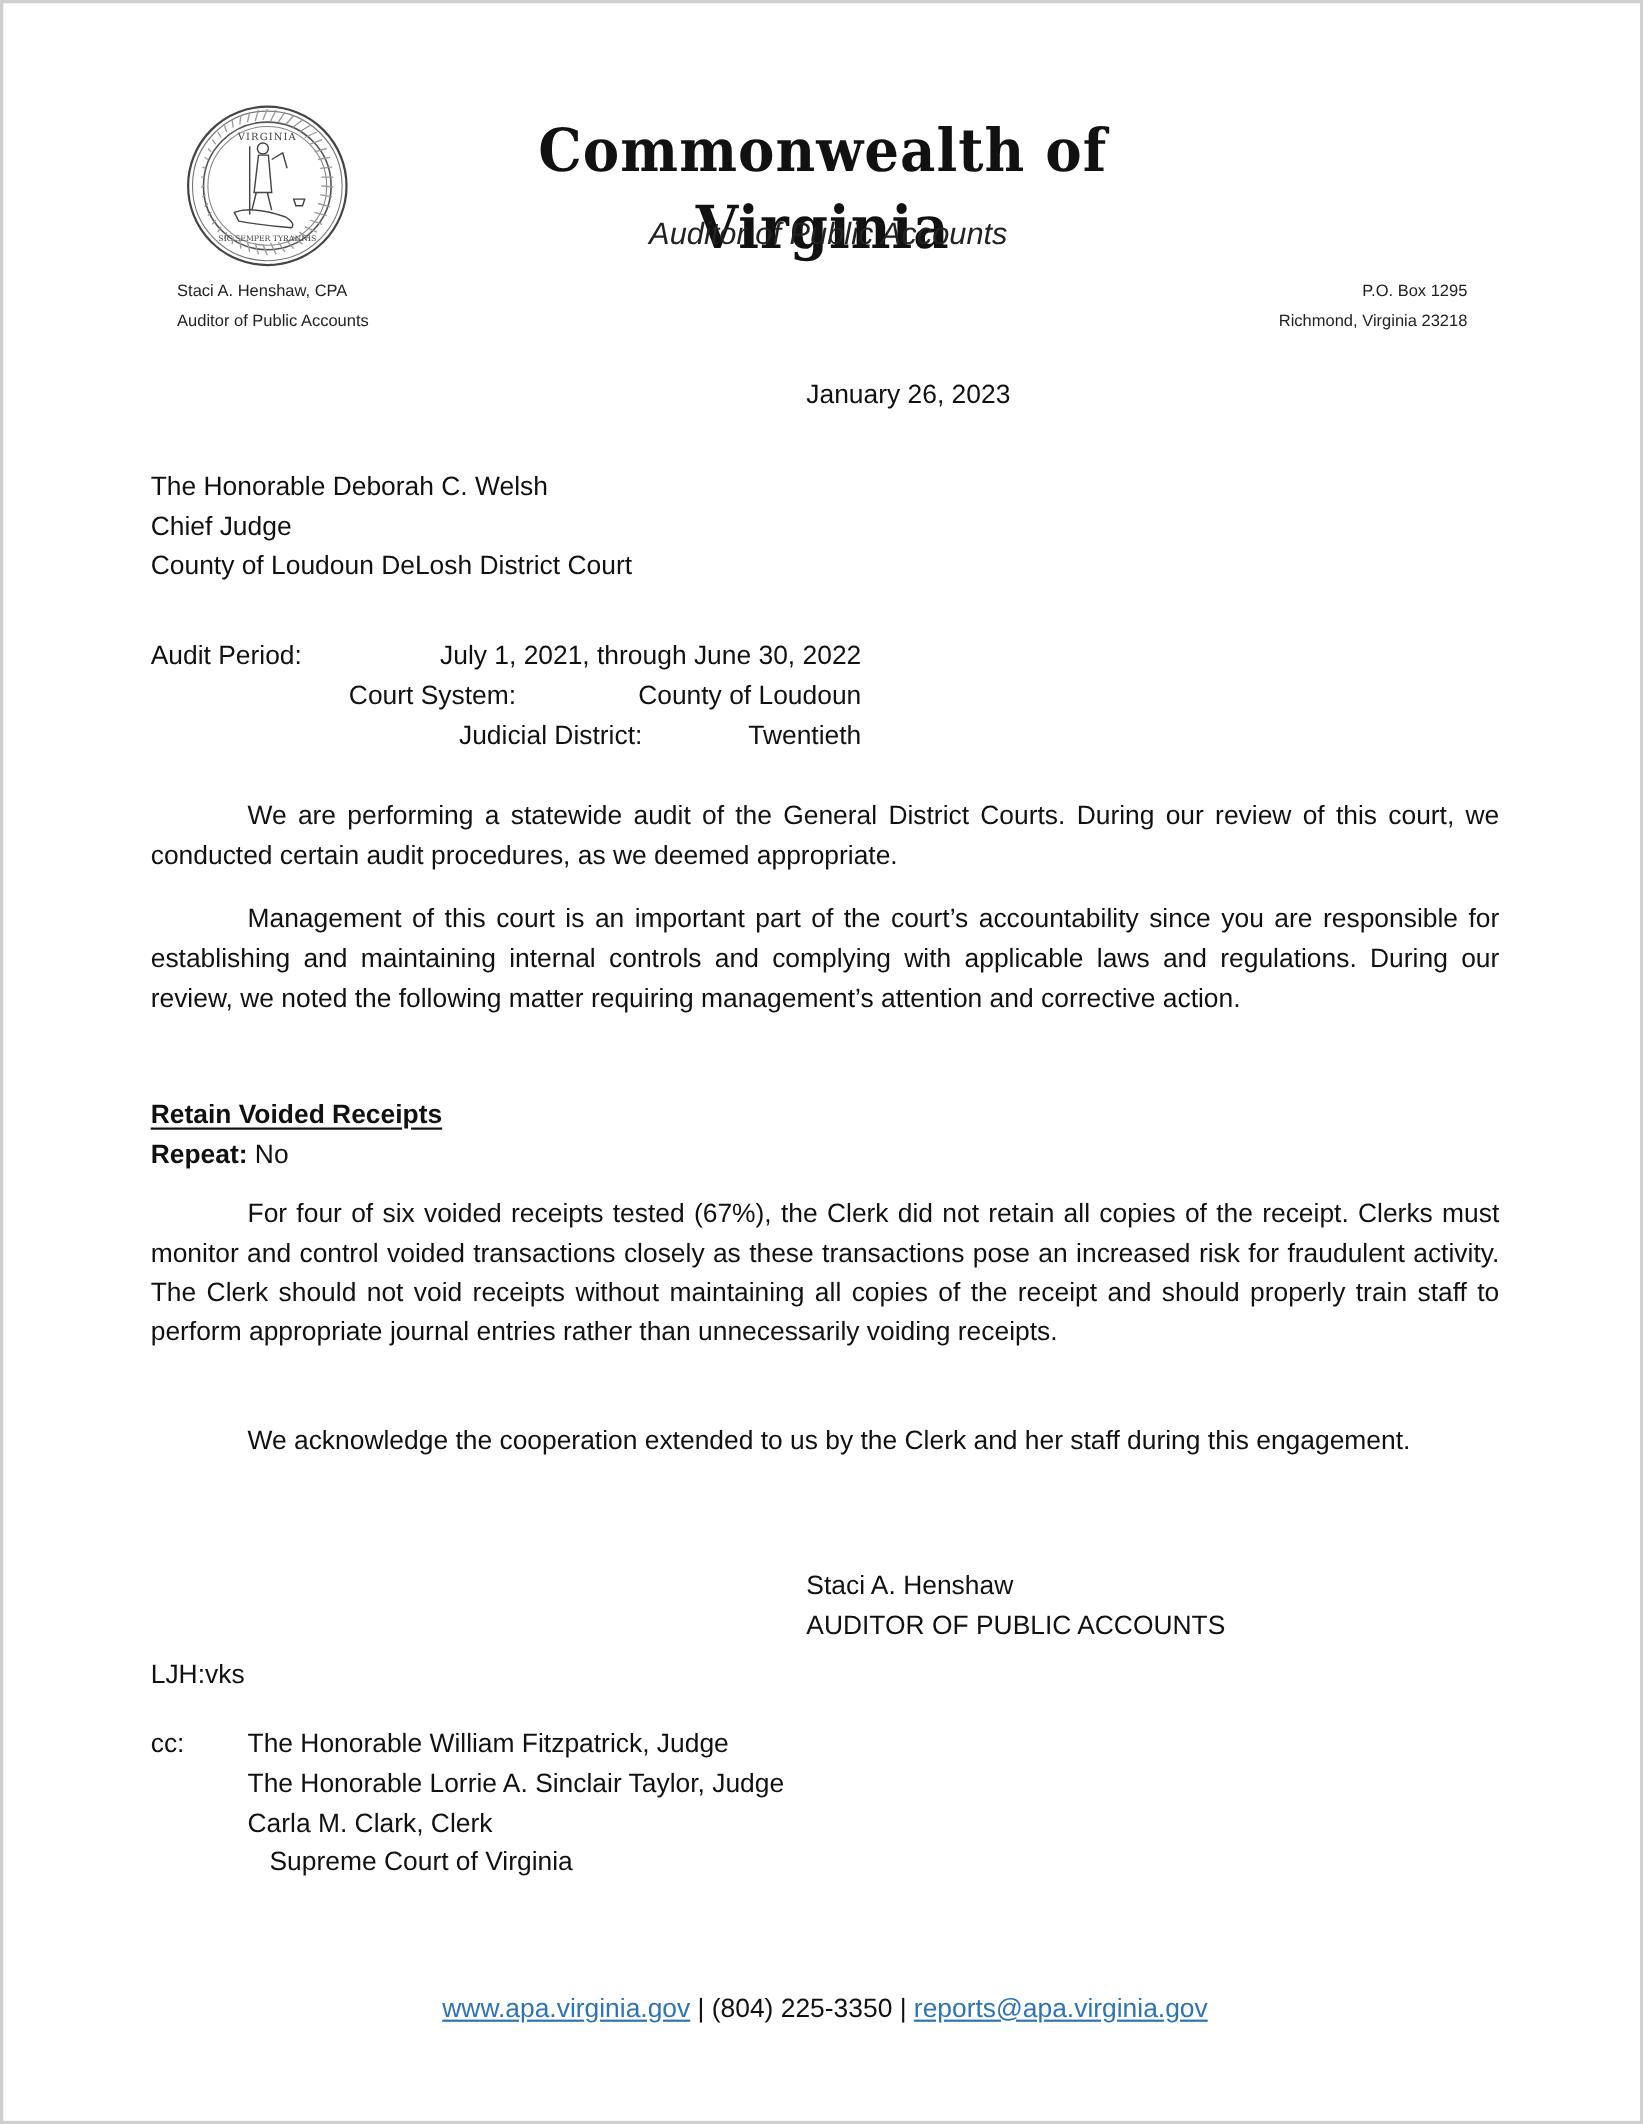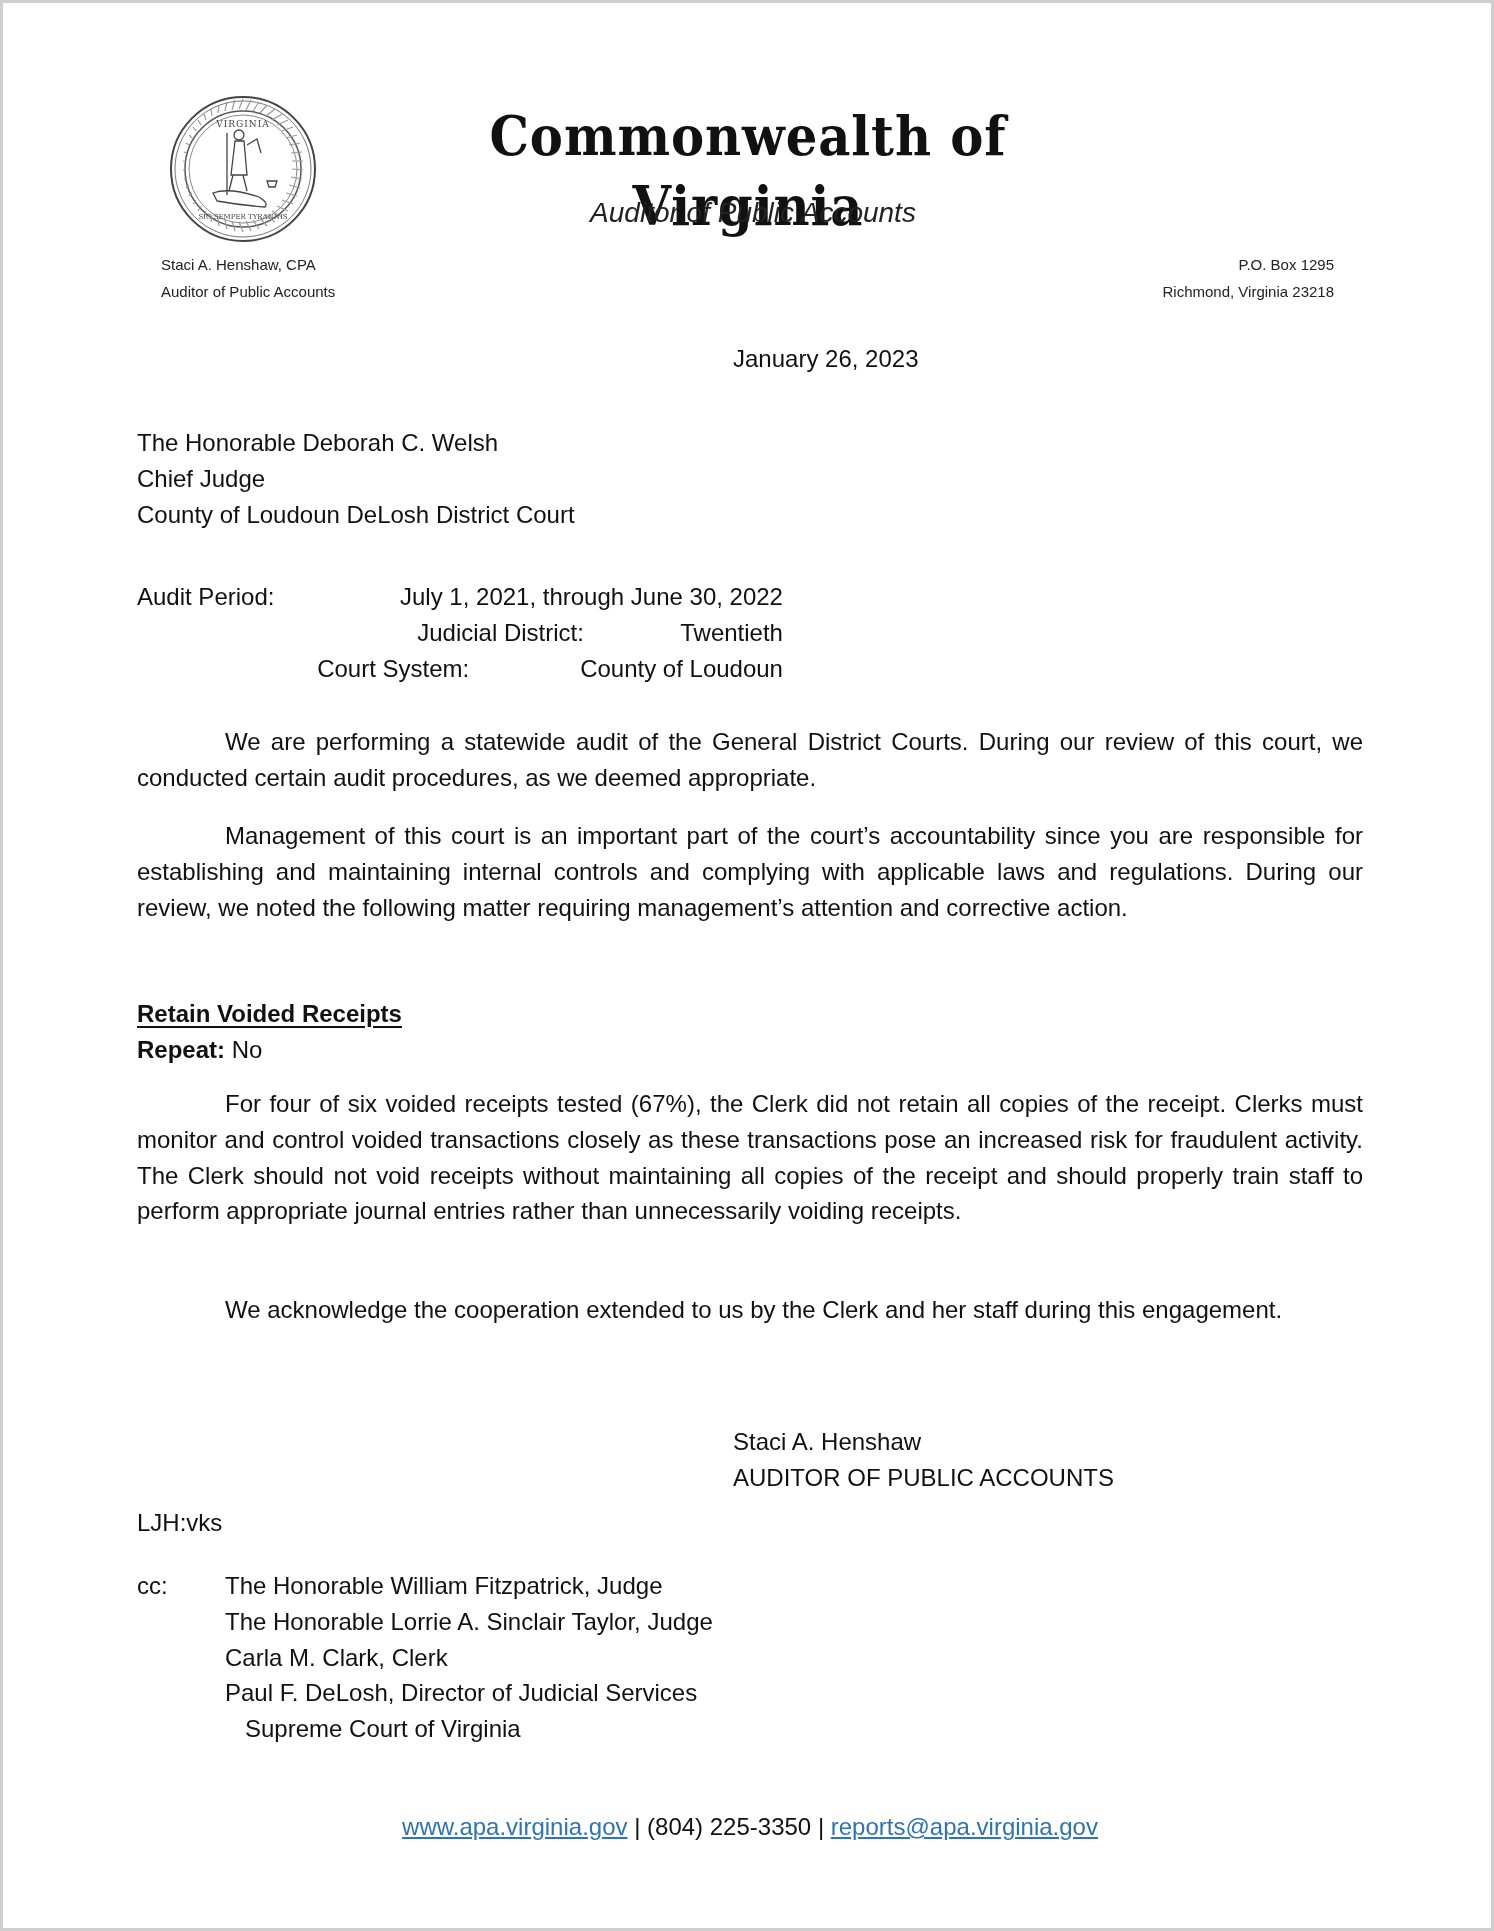--- a/index.html
+++ b/index.html
@@ -102,26 +102,26 @@
     <div>Chief Judge</div>
     <div>County of Loudoun DeLosh District Court</div>
   </div>
 
   <div class="abs body-text audit">
     <div class="audit-row">
       <span class="audit-label">Audit Period:</span>
       <span>July 1, 2021, through June 30, 2022</span>
     </div>
     <div class="audit-row">
+      <span class="audit-label">Court System:</span>
+      <span>County of Loudoun</span>
+    </div>
+    <div class="audit-row">
       <span class="audit-label">Judicial District:</span>
       <span>Twentieth</span>
-    </div>
-    <div class="audit-row">
-      <span class="audit-label">Court System:</span>
-      <span>County of Loudoun</span>
     </div>
   </div>
 
   <div class="para" style="top:721px;"><span class="indent"></span><span>We are performing a statewide audit of the General District Courts.  During our review of this court, we conducted certain audit procedures, as we deemed appropriate.</span></div>
 
   <div class="para" style="top:815px;"><span class="indent"></span><span>Management of this court is an important part of the court’s accountability since you are responsible for establishing and maintaining internal controls and complying with applicable laws and regulations.  During our review, we noted the following matter requiring management’s attention and corrective action.</span></div>
 
   <div class="abs body-text heading">Retain Voided Receipts</div>
   <div class="abs body-text repeat">
     <b>Repeat:</b>
@@ -147,21 +147,20 @@
     <div class="cc-row">
       <span class="cc-label"></span>
       <span>The Honorable Lorrie A. Sinclair Taylor, Judge</span>
     </div>
     <div class="cc-row">
       <span class="cc-label"></span>
       <span>Carla M. Clark, Clerk</span>
     </div>
     <div class="cc-row">
       <span class="cc-label"></span>
-      <span>Paul F. DeLosh, Director of Judicial Services</span>
     </div>
     <div class="cc-row">
       <span class="cc-label"></span>
       <span class="cc-sub">Supreme Court of Virginia</span>
     </div>
   </div>
 
   <div class="footer">
     <a href="www.apa.virginia.gov">www.apa.virginia.gov</a>
     <span class="sep">|</span>

